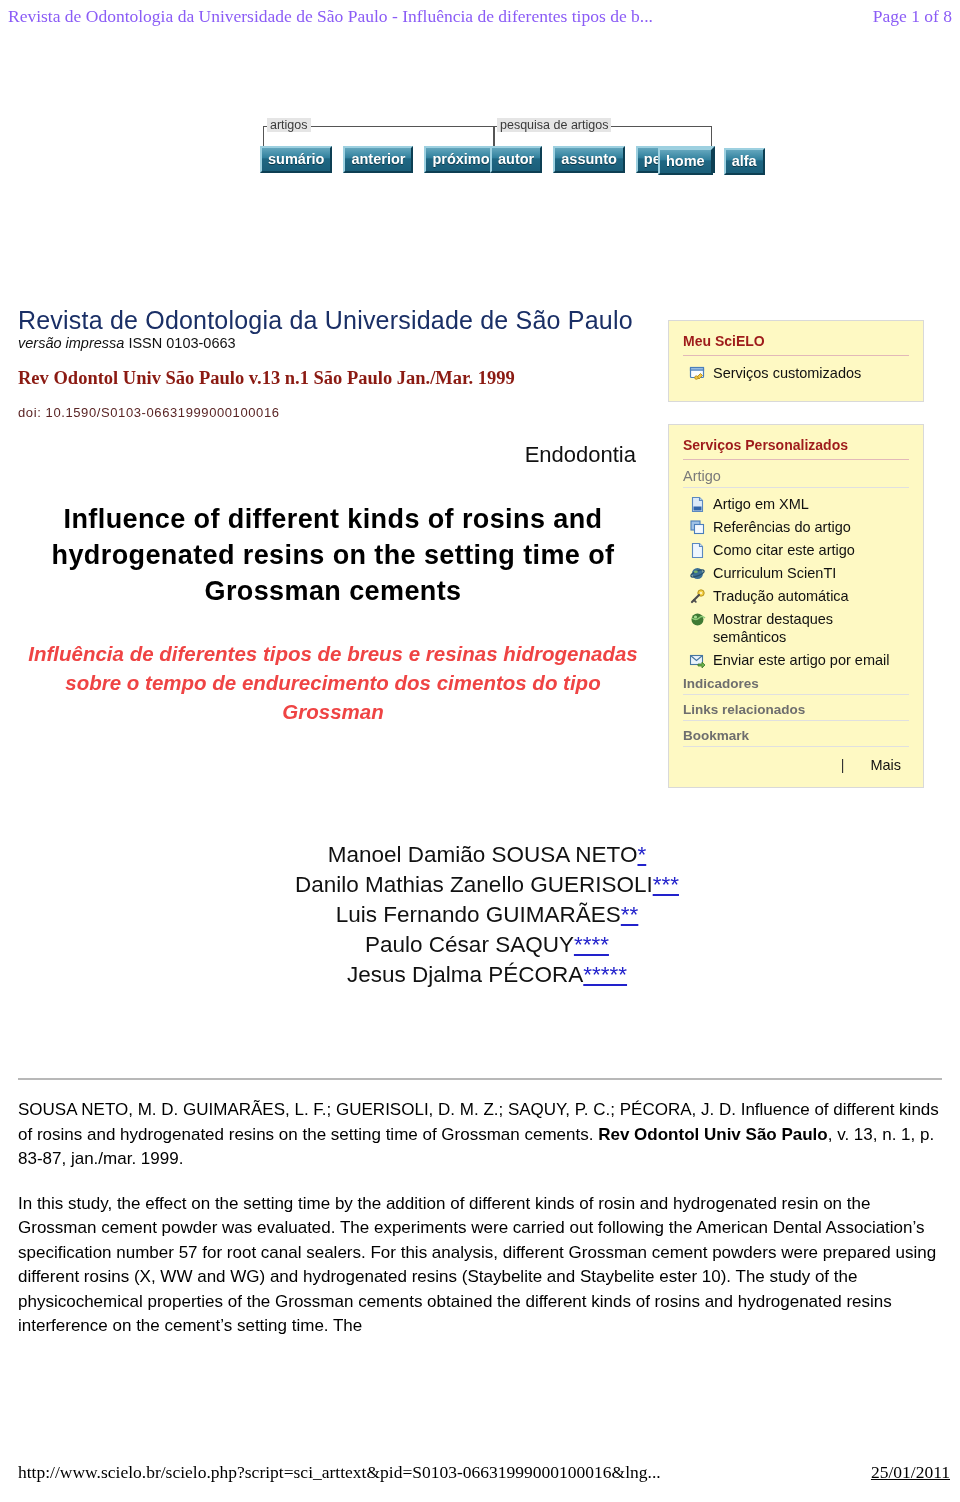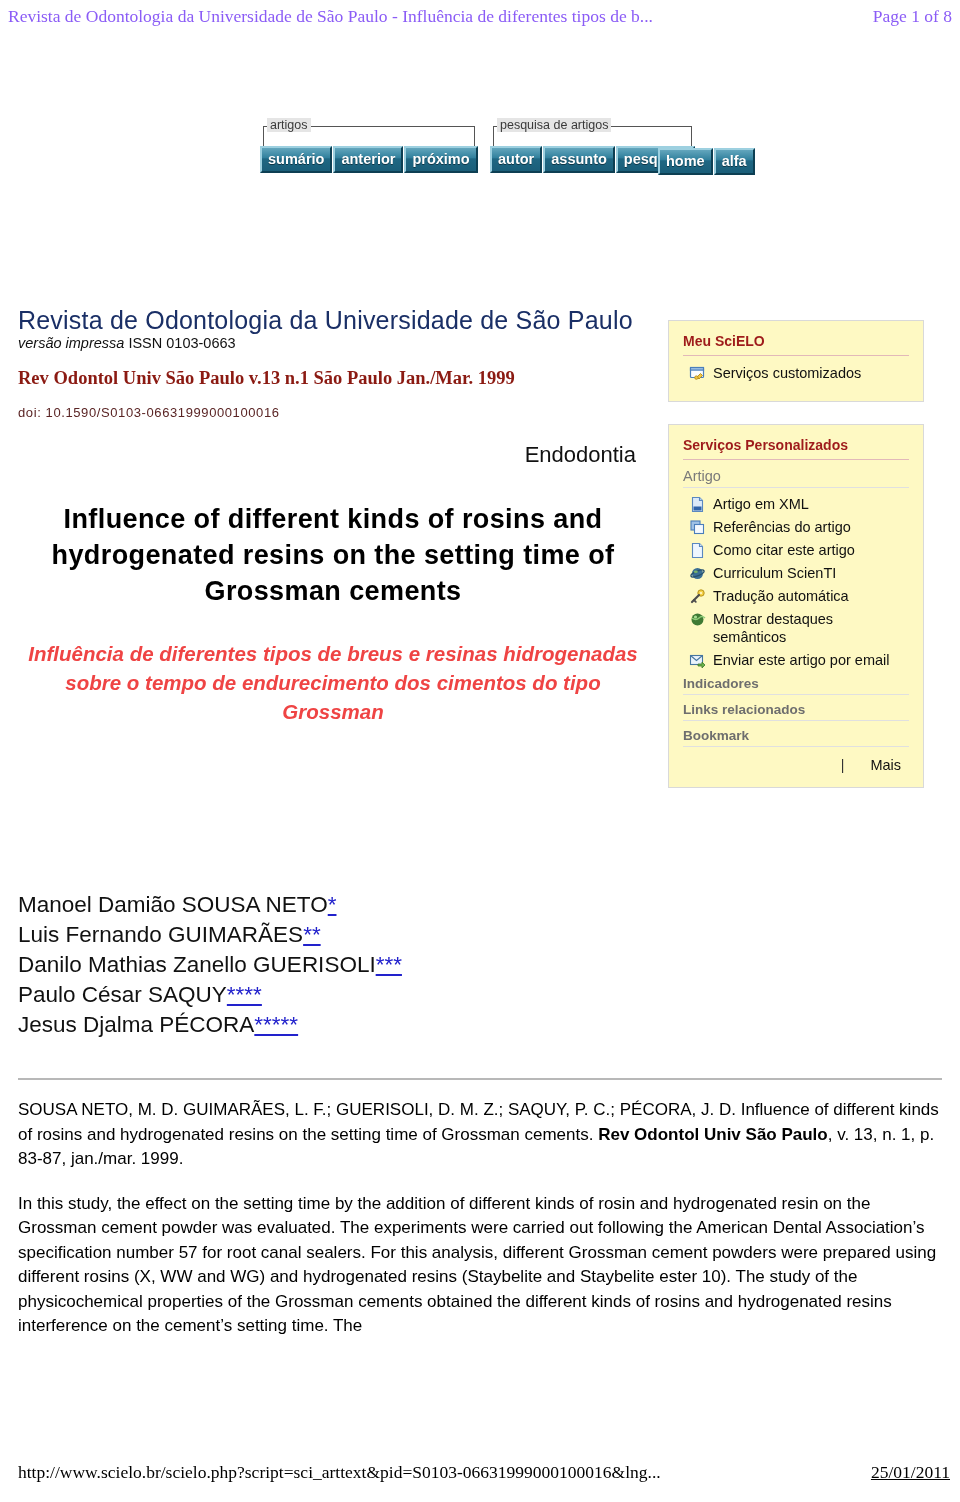--- a/index.html
+++ b/index.html
@@ -70,21 +70,21 @@
     font-size: 12.5px;
     color: #3a3a3a;
     white-space: nowrap;
   }
   .bracket .line {
     position: absolute; left: 3px; right: 3px; top: 8px; bottom: 0;
     border: 1px solid #555;
     border-bottom: none;
   }
 
-  .btnrow { display: flex; gap: 1px; }
+  .btnrow { display: flex; gap: 11px; }
   .navbtn {
     background: linear-gradient(#4d95b0 0%, #2b7490 42%, #1f6komm 42%, #1b5f7a 100%);
     background: linear-gradient(#63a6bd 0%, #2e7e9b 45%, #1f6783 46%, #1a5e79 100%);
     border-top: 2px solid #9dd0e0;
     border-left: 2px solid #9dd0e0;
     border-right: 2px solid #0d3f53;
     border-bottom: 2px solid #0d3f53;
     color: #ffffff;
     font-family: "Liberation Sans", sans-serif;
     font-weight: bold;
@@ -152,22 +152,22 @@
     font-weight: bold;
     font-style: italic;
     line-height: 29px;
     color: #ef4444;
     padding: 0 6px;
   }
 
   
   .authors {
     position: absolute;
-    left: 18px; top: 890px; width: 942px;
-    text-align: left;
+    left: 18px; top: 840px; width: 942px;
+    text-align: center;
     font-size: 22.5px;
     color: #111;
     line-height: 30px;
     padding-right: 4px;
   }
   .authors div { white-space: nowrap; }
   .authors .star {
     color: #2222cc;
     text-decoration: underline;
   }
@@ -290,22 +290,22 @@
     </div>
     <div class="issue">Rev Odontol Univ São Paulo v.13 n.1 São Paulo Jan./Mar. 1999</div>
     <div class="doi">doi: 10.1590/S0103-06631999000100016</div>
     <div class="section-label">Endodontia</div>
     <div class="art-title">Influence of different kinds of rosins and hydrogenated resins on the setting time of Grossman cements</div>
     <div class="art-subtitle">Influência de diferentes tipos de breus e resinas hidrogenadas sobre o tempo de endurecimento dos cimentos do tipo Grossman</div>
   </div>
 
   <div class="authors">
     <div><span>Manoel Damião SOUSA NETO</span><span class="star">*</span></div>
+    <div><span>Danilo Mathias Zanello GUERISOLI</span><span class="star">***</span></div>
     <div><span>Luis Fernando GUIMARÃES</span><span class="star">**</span></div>
-    <div><span>Danilo Mathias Zanello GUERISOLI</span><span class="star">***</span></div>
     <div><span>Paulo César SAQUY</span><span class="star">****</span></div>
     <div><span>Jesus Djalma PÉCORA</span><span class="star">*****</span></div>
   </div>
 
   <div class="sidebar">
 
     <div class="panel">
       <div class="panel-title">Meu SciELO</div>
       <div class="svc">
         <span class="ico">

